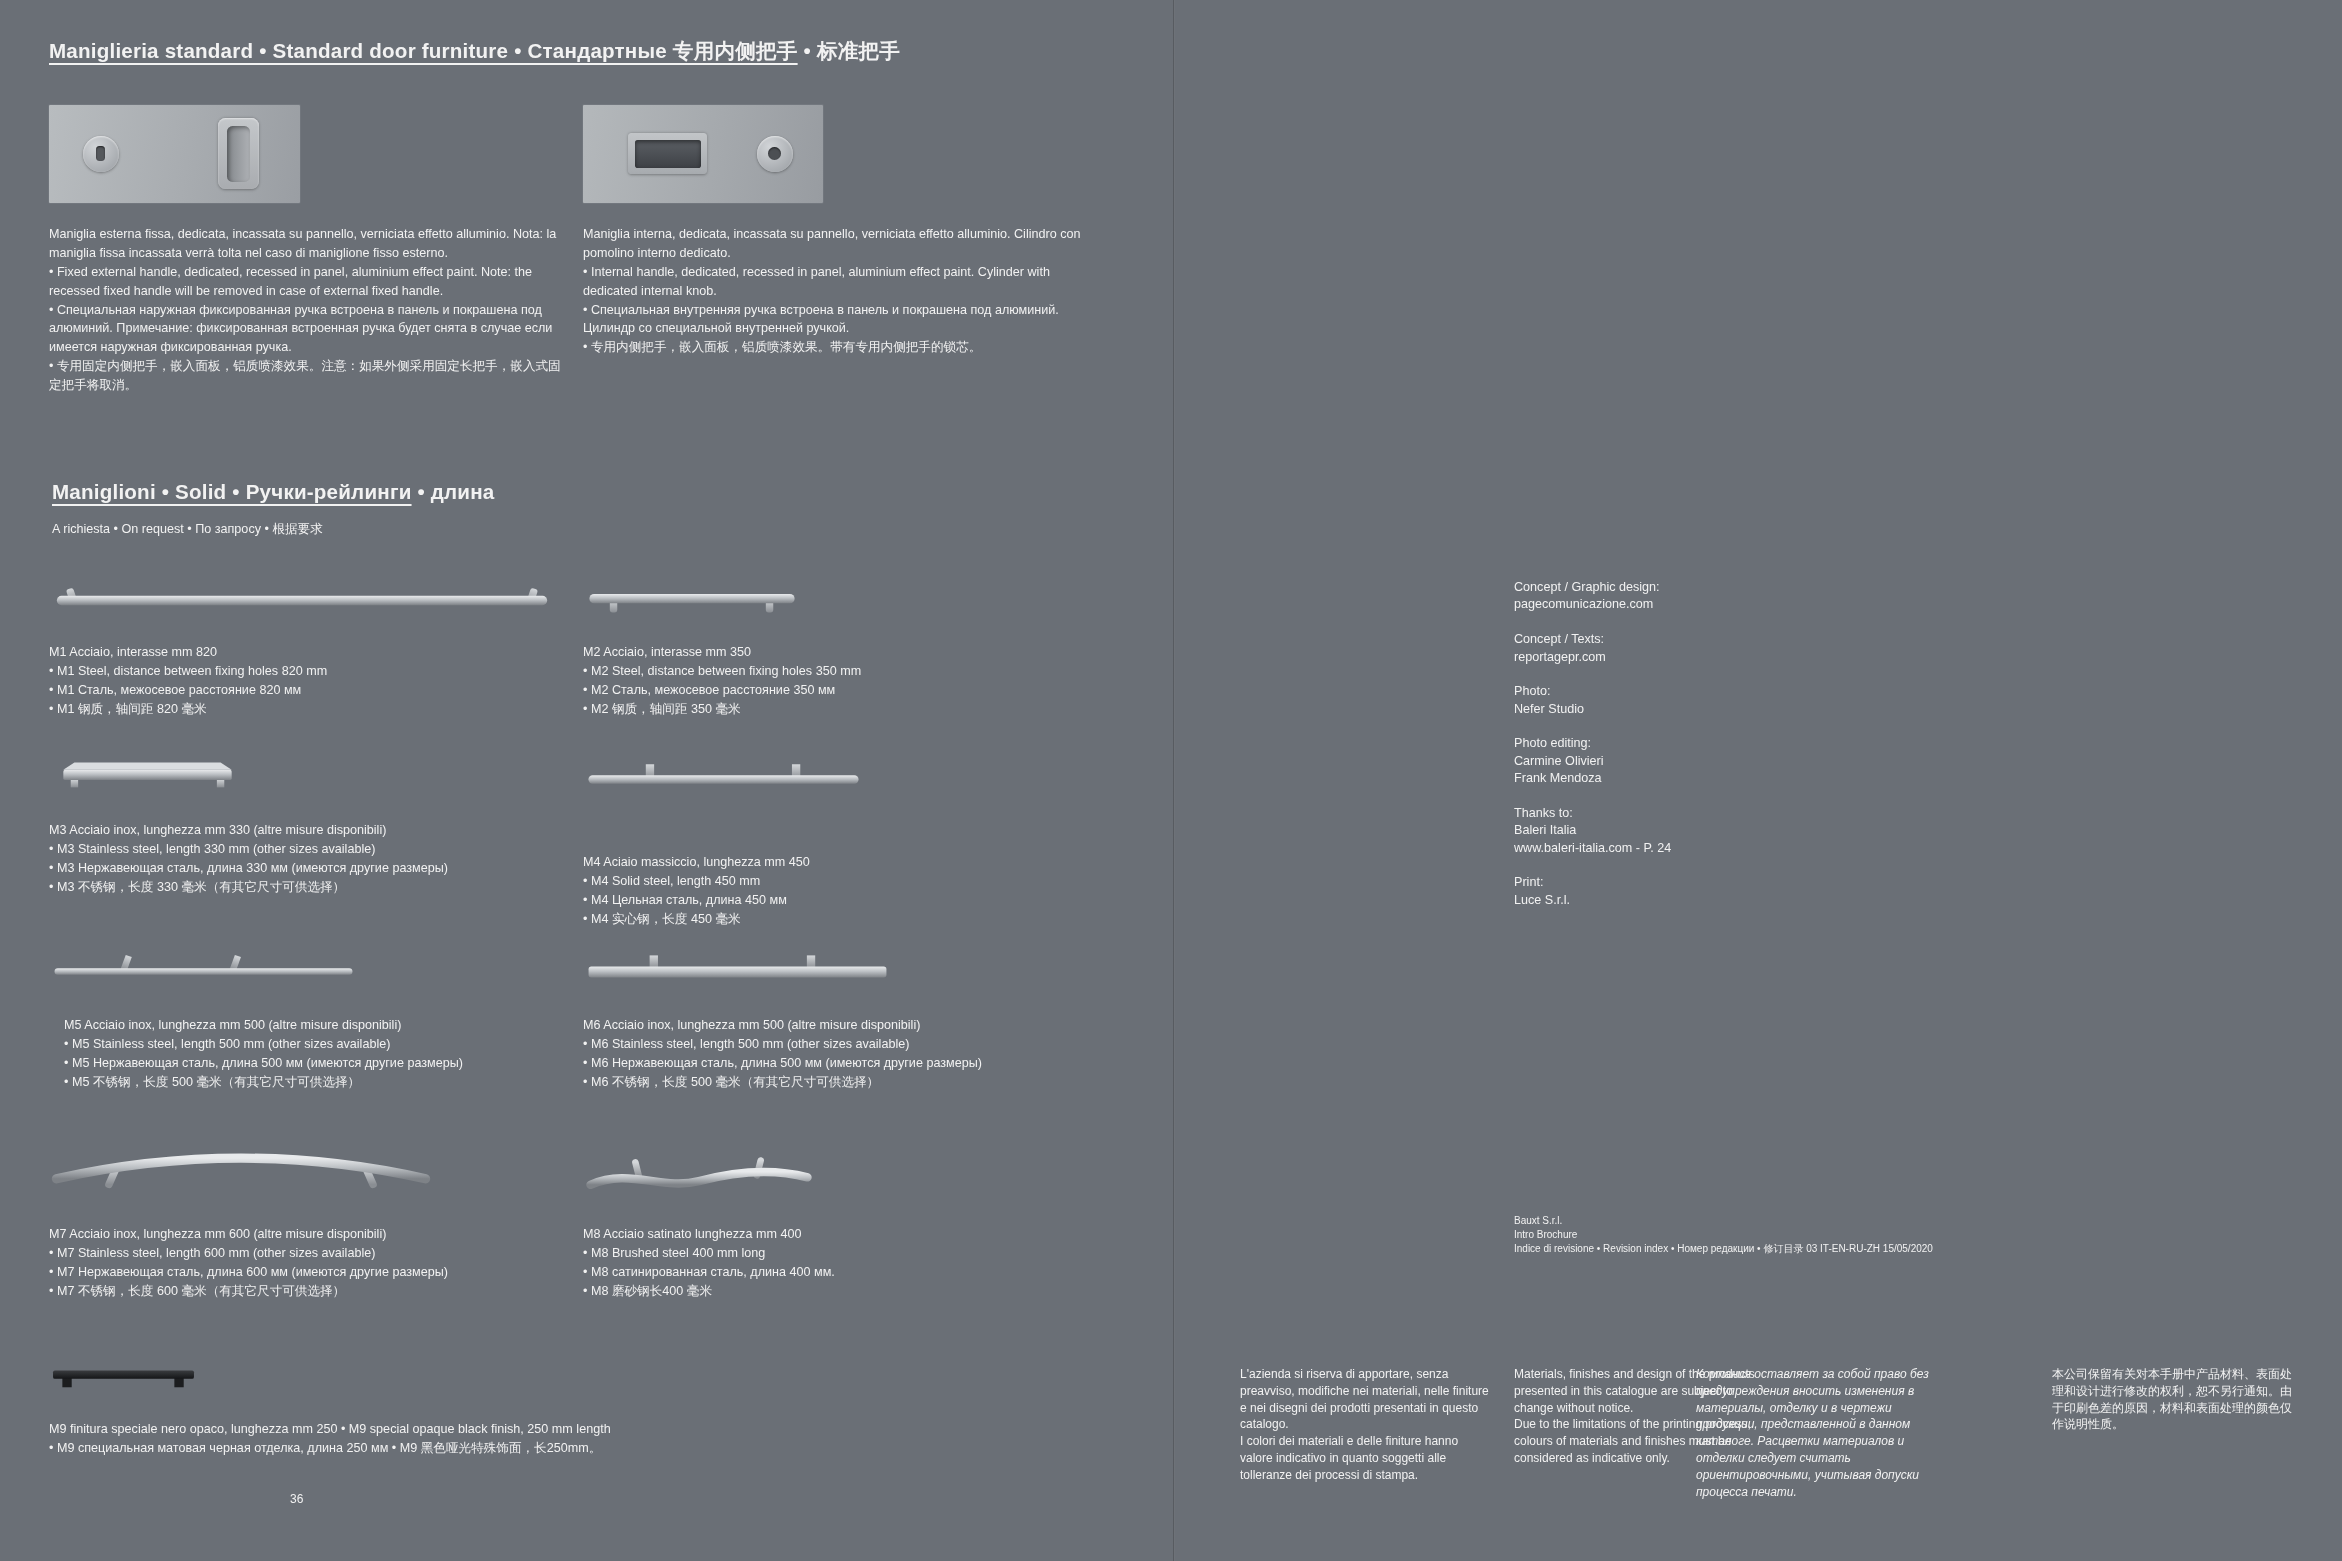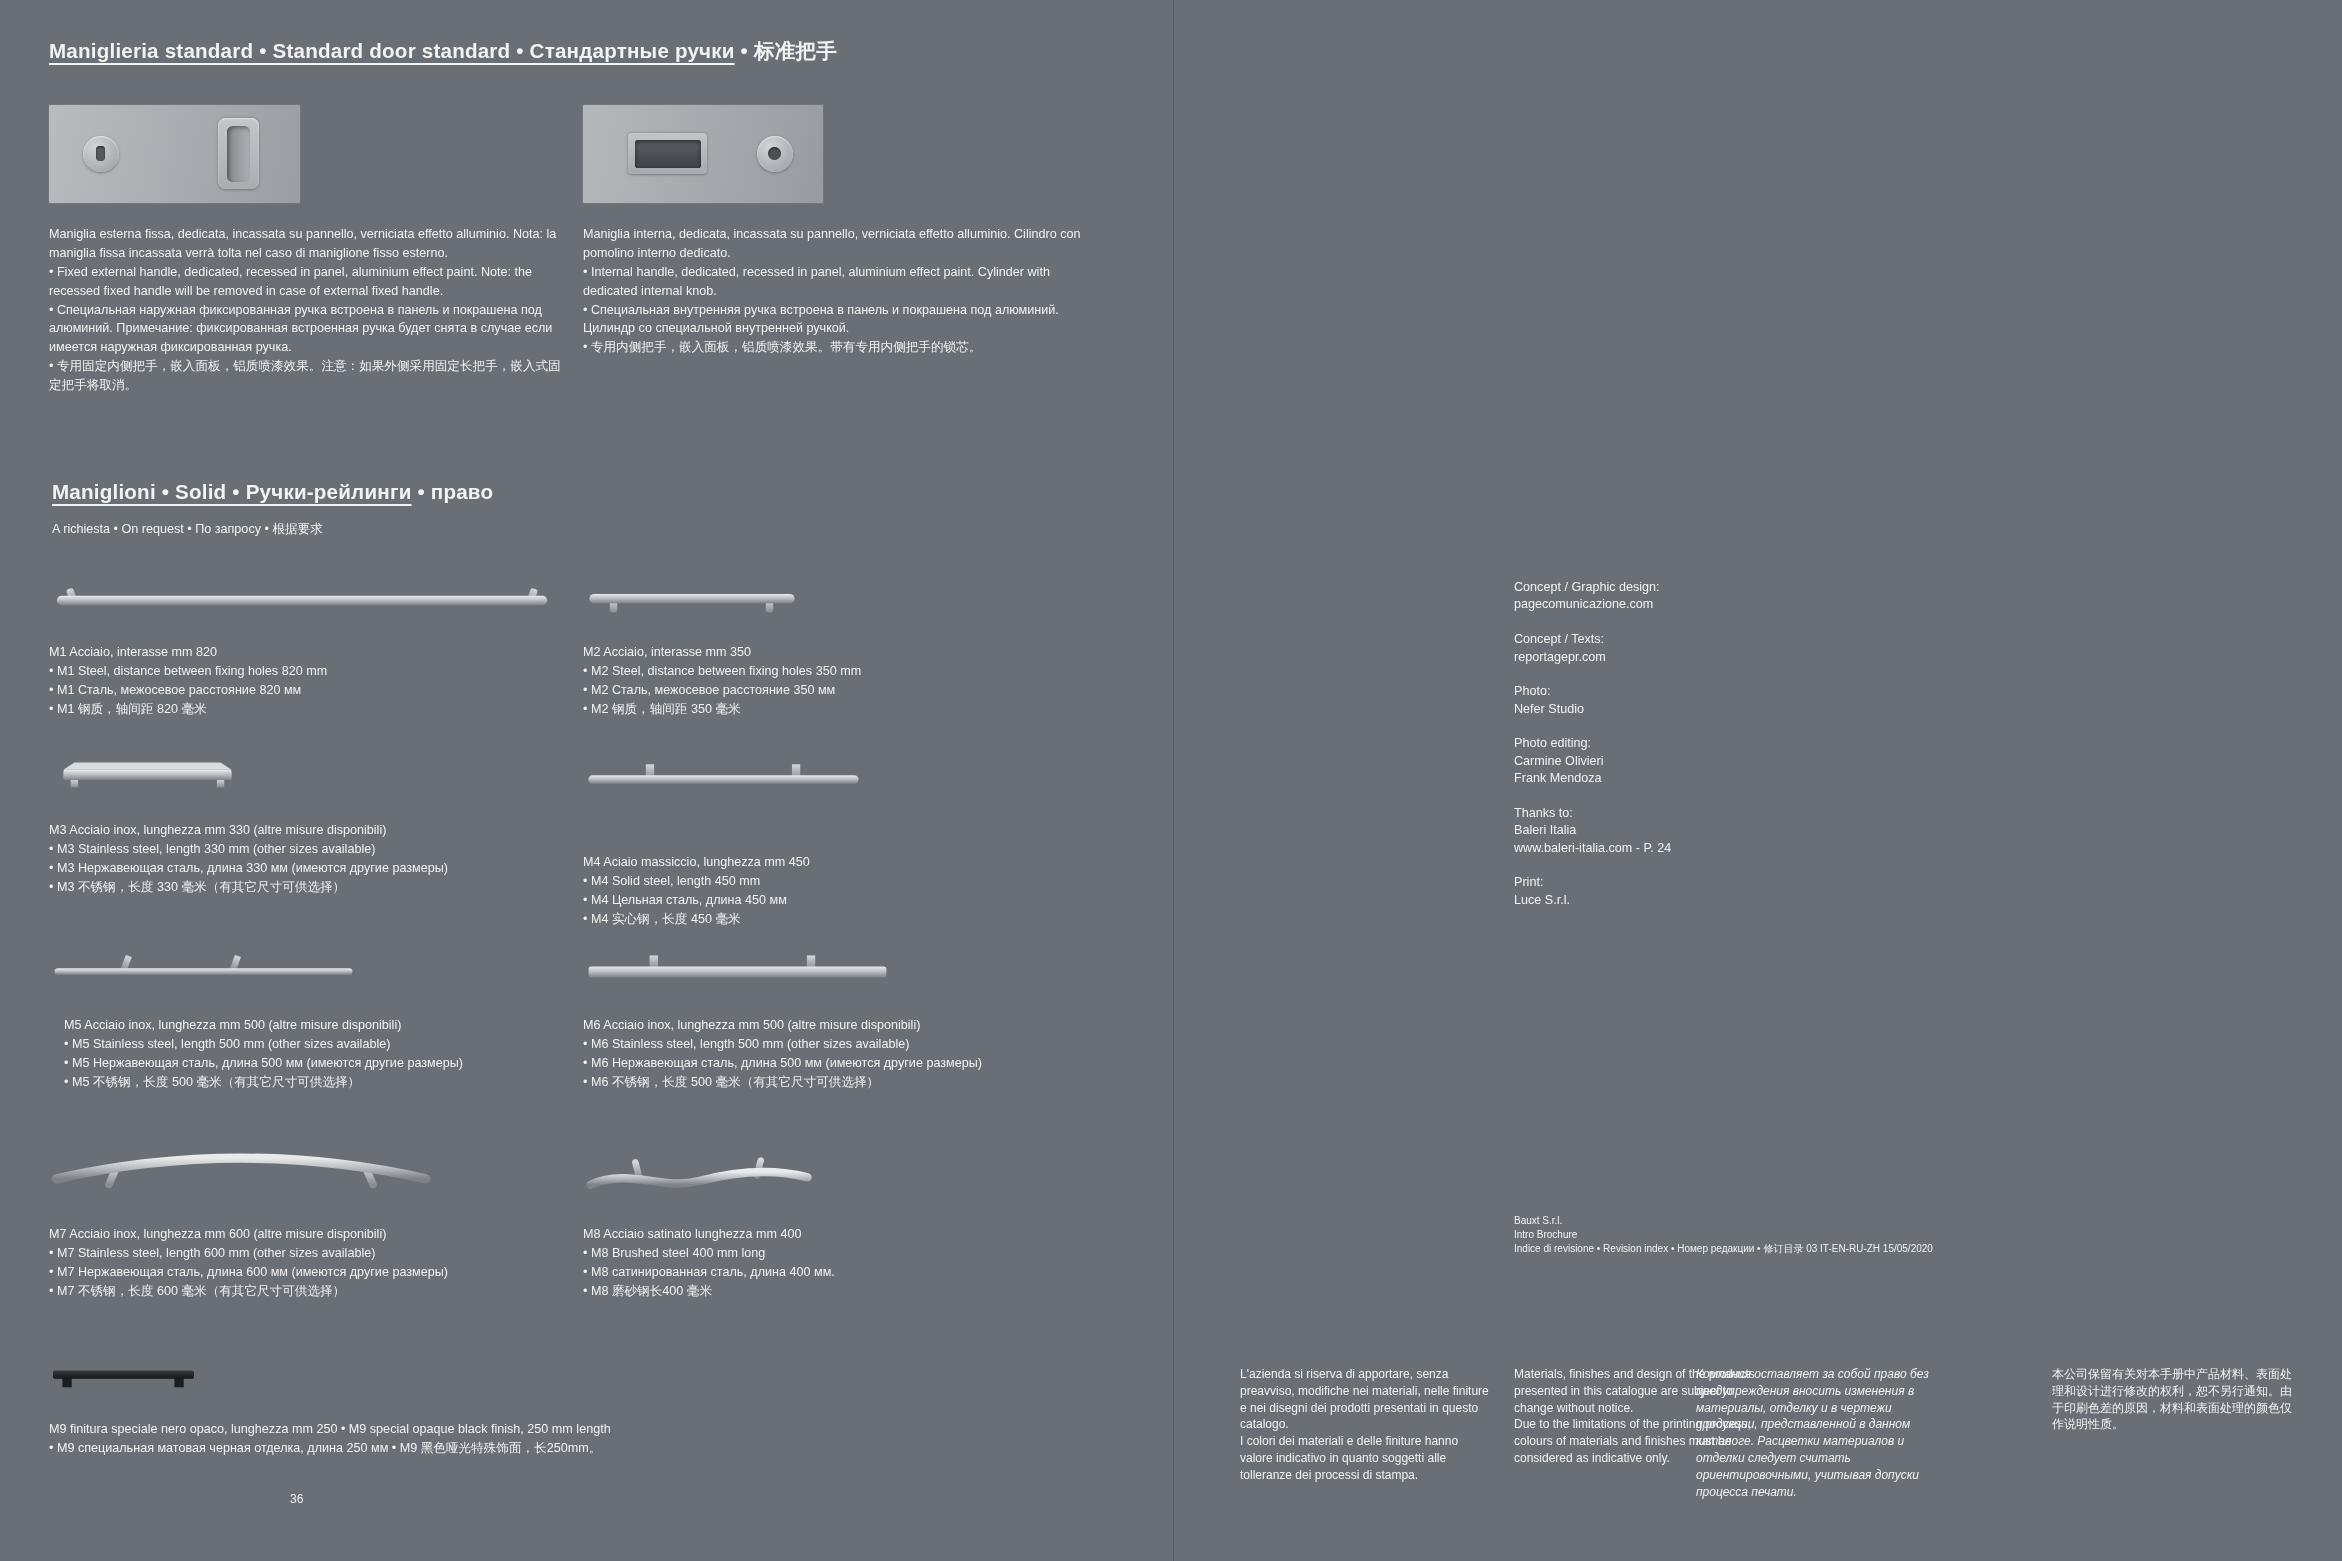--- a/index.html
+++ b/index.html
@@ -67,21 +67,21 @@
         <stop offset="1" stop-color="#141517"></stop>
     </linearGradient>
   </defs>
 </svg>
 
 <div class="gutter"></div>
 
 <div>
 
   <div class="abs sec-title" style="left:49px;top:37px;">
-    <span class="u">Maniglieria standard • Standard door standard • Стандартные ручки</span><span> • 标准把手</span>
+    <span class="u">Maniglieria standard • Standard door furniture • Стандартные 专用内侧把手</span><span> • 标准把手</span>
   </div>
 
   <div class="abs photo photo1" style="left:49px;top:105px;">
     <div class="lock-circle">
       <div class="lock-slot"></div>
     </div>
     <div class="recess-pull">
       <div class="recess-cavity"></div>
     </div>
   </div>
@@ -98,21 +98,21 @@
   <div class="abs desc" style="left:49px;top:225px;width:517px;">Maniglia esterna fissa, dedicata, incassata su pannello, verniciata effetto alluminio. Nota: la maniglia fissa incassata verrà tolta nel caso di maniglione fisso esterno.
 • Fixed external handle, dedicated, recessed in panel, aluminium effect paint. Note: the recessed fixed handle will be removed in case of external fixed handle.
 • Специальная наружная фиксированная ручка встроена в панель и покрашена под алюминий. Примечание: фиксированная встроенная ручка будет снята в случае если имеется наружная фиксированная ручка.
 • 专用固定内侧把手，嵌入面板，铝质喷漆效果。注意：如果外侧采用固定长把手，嵌入式固定把手将取消。</div>
   <div class="abs desc" style="left:583px;top:225px;width:525px;">Maniglia interna, dedicata, incassata su pannello, verniciata effetto alluminio. Cilindro con pomolino interno dedicato.
 • Internal handle, dedicated, recessed in panel, aluminium effect paint. Cylinder with dedicated internal knob.
 • Специальная внутренняя ручка встроена в панель и покрашена под алюминий. Цилиндр со специальной внутренней ручкой.
 • 专用内侧把手，嵌入面板，铝质喷漆效果。带有专用内侧把手的锁芯。</div>
 
   <div class="abs sec-title" style="left:52px;top:480px;">
-    <span class="u">Maniglioni • Solid • Ручки-рейлинги</span><span> • право</span>
+    <span class="u">Maniglioni • Solid • Ручки-рейлинги</span><span> • длина</span>
   </div>
   <div class="abs subtitle" style="left:52px;top:521px;">A richiesta • On request • По запросу • 根据要求</div>
 
   <div class="abs" style="left:49px;top:581px;">
     <svg width="506" height="39" viewBox="0 0 540 42">
       <rect x="18" y="8" width="8" height="16" rx="3" fill="url(#metal2)" transform="rotate(-18 22 16)"></rect>
       <rect x="514" y="8" width="8" height="16" rx="3" fill="url(#metal2)" transform="rotate(18 518 16)"></rect>
       <rect x="6" y="16" width="528" height="10" rx="5" fill="url(#metal)"></rect>
     </svg>
   </div>

